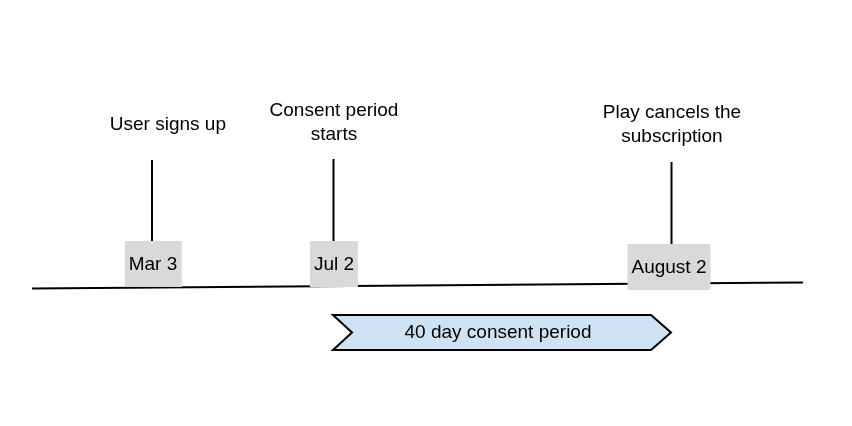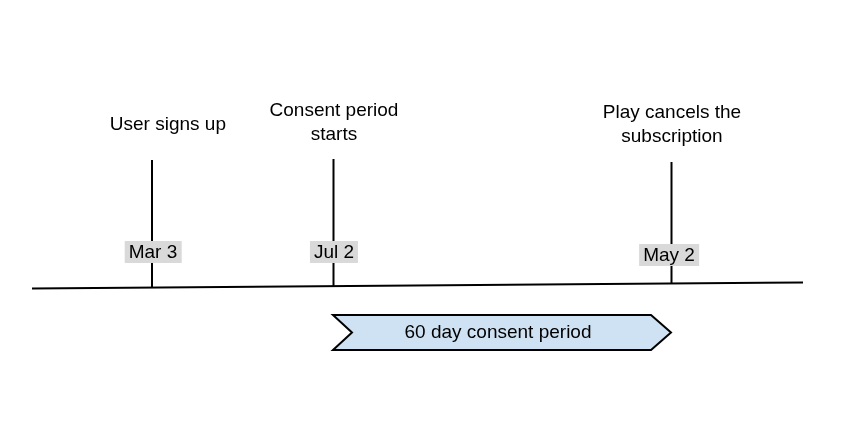--- a/index.html
+++ b/index.html
@@ -42,21 +42,21 @@
   }
   .event-label.e1 { left: 151px; top: 112px; width: 150px; text-align: right; }
   .event-label.e2 { left: 334px; top: 98px;  width: 158px; }
   .event-label.e3 { left: 672px; top: 100px; width: 162px; }
   .date-badge {
     position: absolute;
     z-index: 2;
     transform: translateX(-50%);
     font-size: 19px;
     line-height: 22px;
-    padding: 0 4px;
+    padding: 12px 4px;
     background: var(--date-badge-bg, #d9d9d9);
     white-space: nowrap;
   }
   .date-badge.d1 { left: 153px; top: 241px; }
   .date-badge.d2 { left: 334px; top: 241px; }
   .date-badge.d3 { left: 669px; top: 244px; }
   .banner-label {
     position: absolute;
     z-index: 2;
     left: 498px;
@@ -83,17 +83,17 @@
   <div class="event-label e1">User signs up</div>
 
   <div class="event-label e3">Play cancels the subscription</div>
 
   <div class="event-label e2">Consent period starts</div>
 
   <span class="date-badge d1">Mar 3</span>
 
   <span class="date-badge d2">Jul 2</span>
 
-  <span class="date-badge d3">May 2</span>
+  <span class="date-badge d3">August 2</span>
 
-  <div class="banner-label">60 day consent period</div>
+  <div class="banner-label">40 day consent period</div>
 
 </div>
 
 </body></html>

